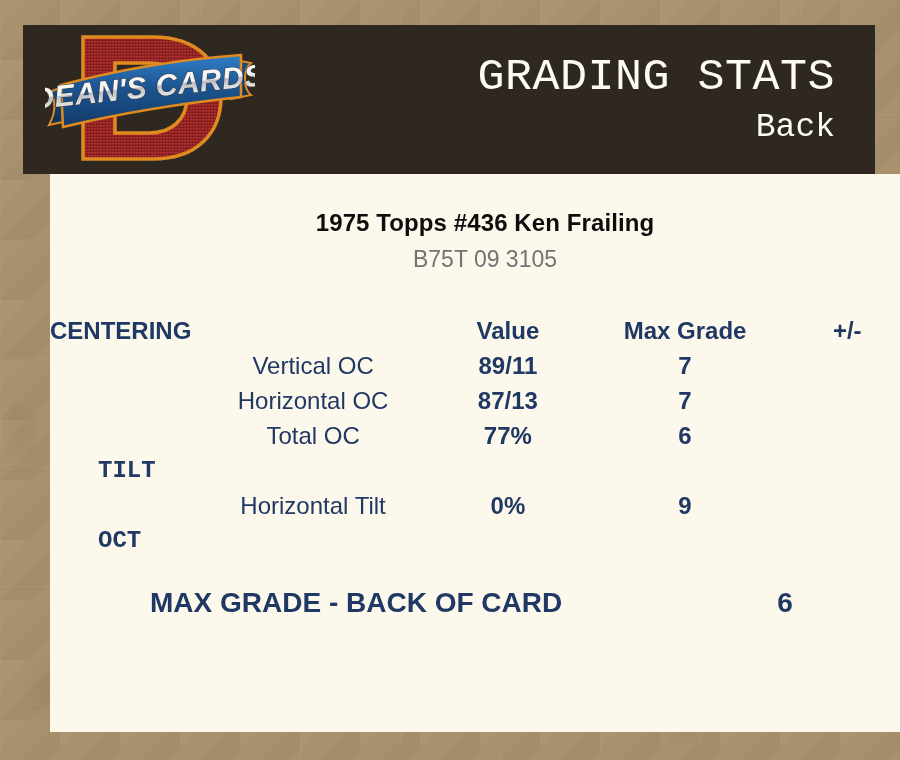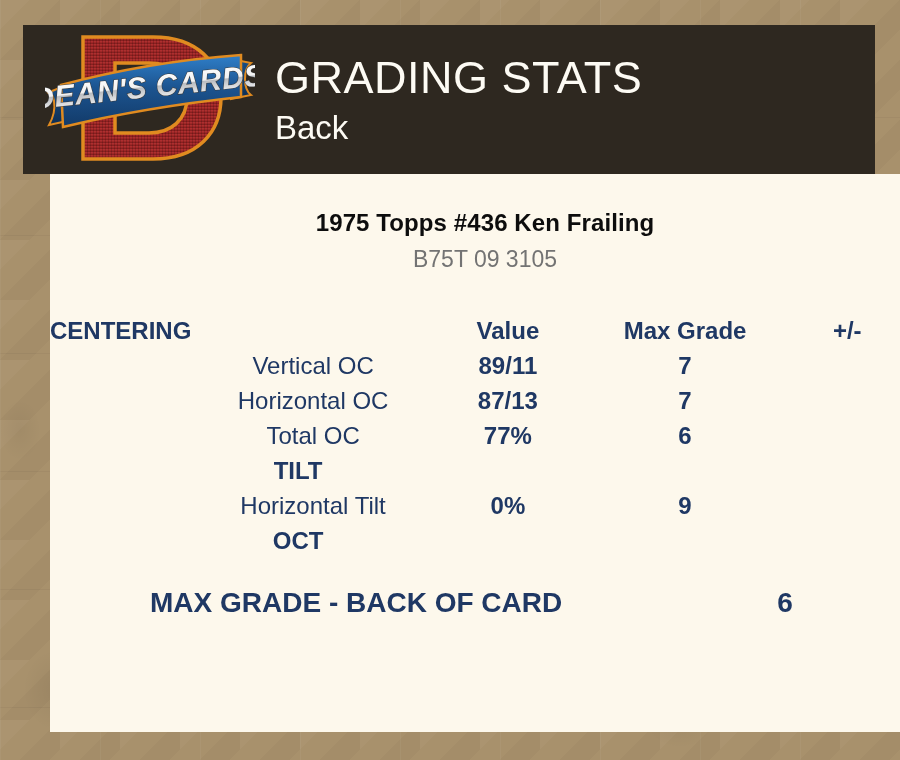--- a/index.html
+++ b/index.html
@@ -43,24 +43,25 @@
   }
   .logo-wrap {
     position:relative;
     width:252px; height:149px;
     flex:0 0 252px;
   }
   .logo-svg { position:absolute; left:22px; top:4px; }
 
   .header-titles {
     flex:1 1 auto;
-    text-align:left;
+    text-align:right;
     color:#fdfbf4;
-    padding-right:24px;
+    padding-right:40px;
     line-height:1;
+    font-family:Liberation Mono, monospace;
   }
   .header-title {
     font-size:45px;
     letter-spacing:.5px;
     font-weight:400;
     white-space:nowrap;
   }
   .header-subtitle {
     font-size:33px;
     font-weight:400;
@@ -113,22 +114,23 @@
     font-weight:bold;
     text-align:center;
   }
   .stats thead th.h-label {
     text-align:left;
   }
   .stats thead th.h-pm { padding-right:6px; }
 
   tr.group td.g-label {
     font-weight:bold;
-    text-align:center;
-    padding-left:120px;
+    text-align:left;
+    padding-left:48px;
+    font-family:Liberation Mono, monospace;
   }
   tr.item td.i-label {
     font-weight:400;
     text-align:center;
     padding-left:150px;
   }
   td.i-value, td.i-max, td.i-pm {
     text-align:center;
     font-weight:700;
   }

